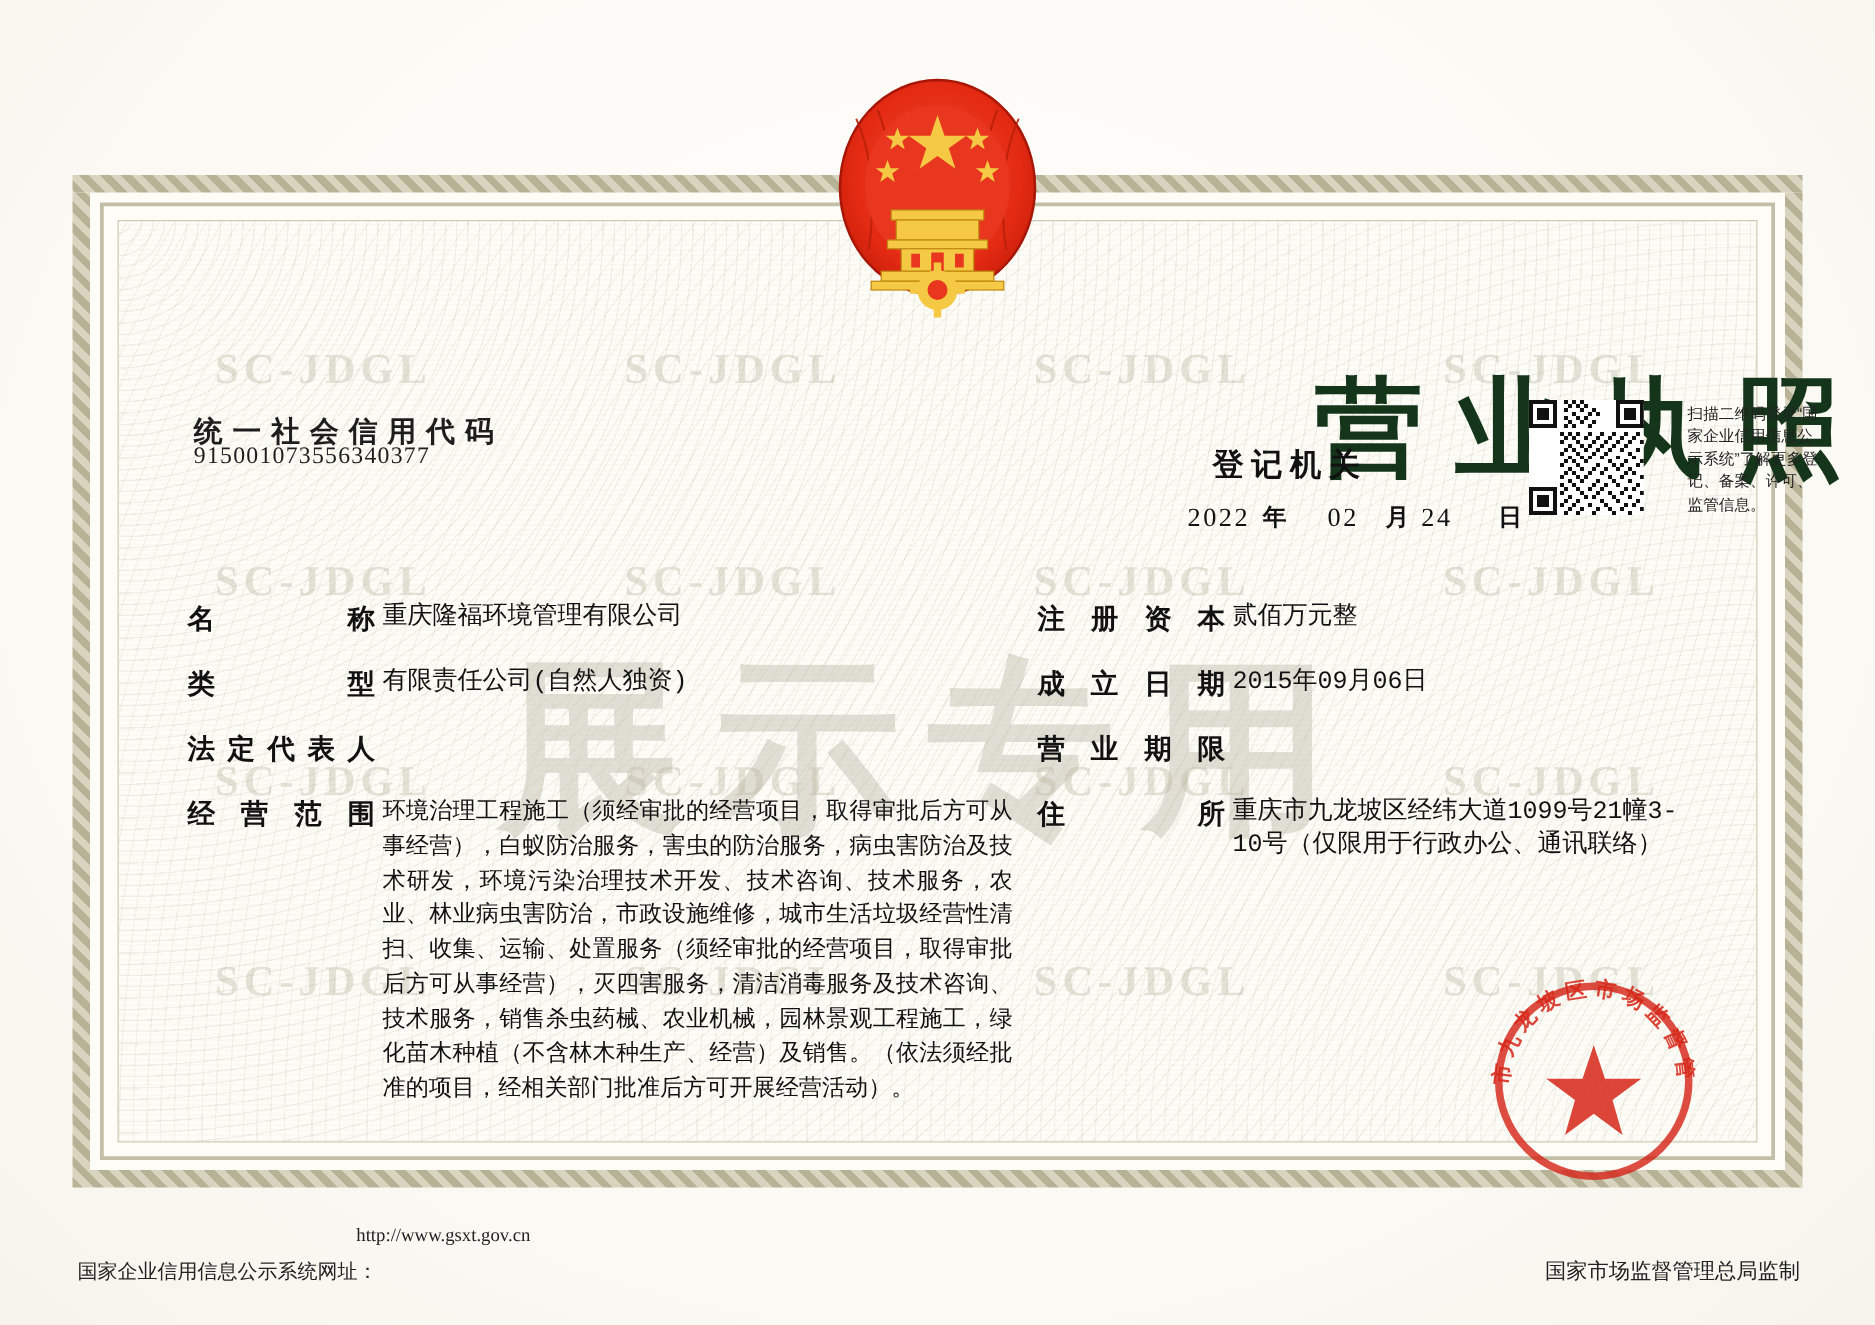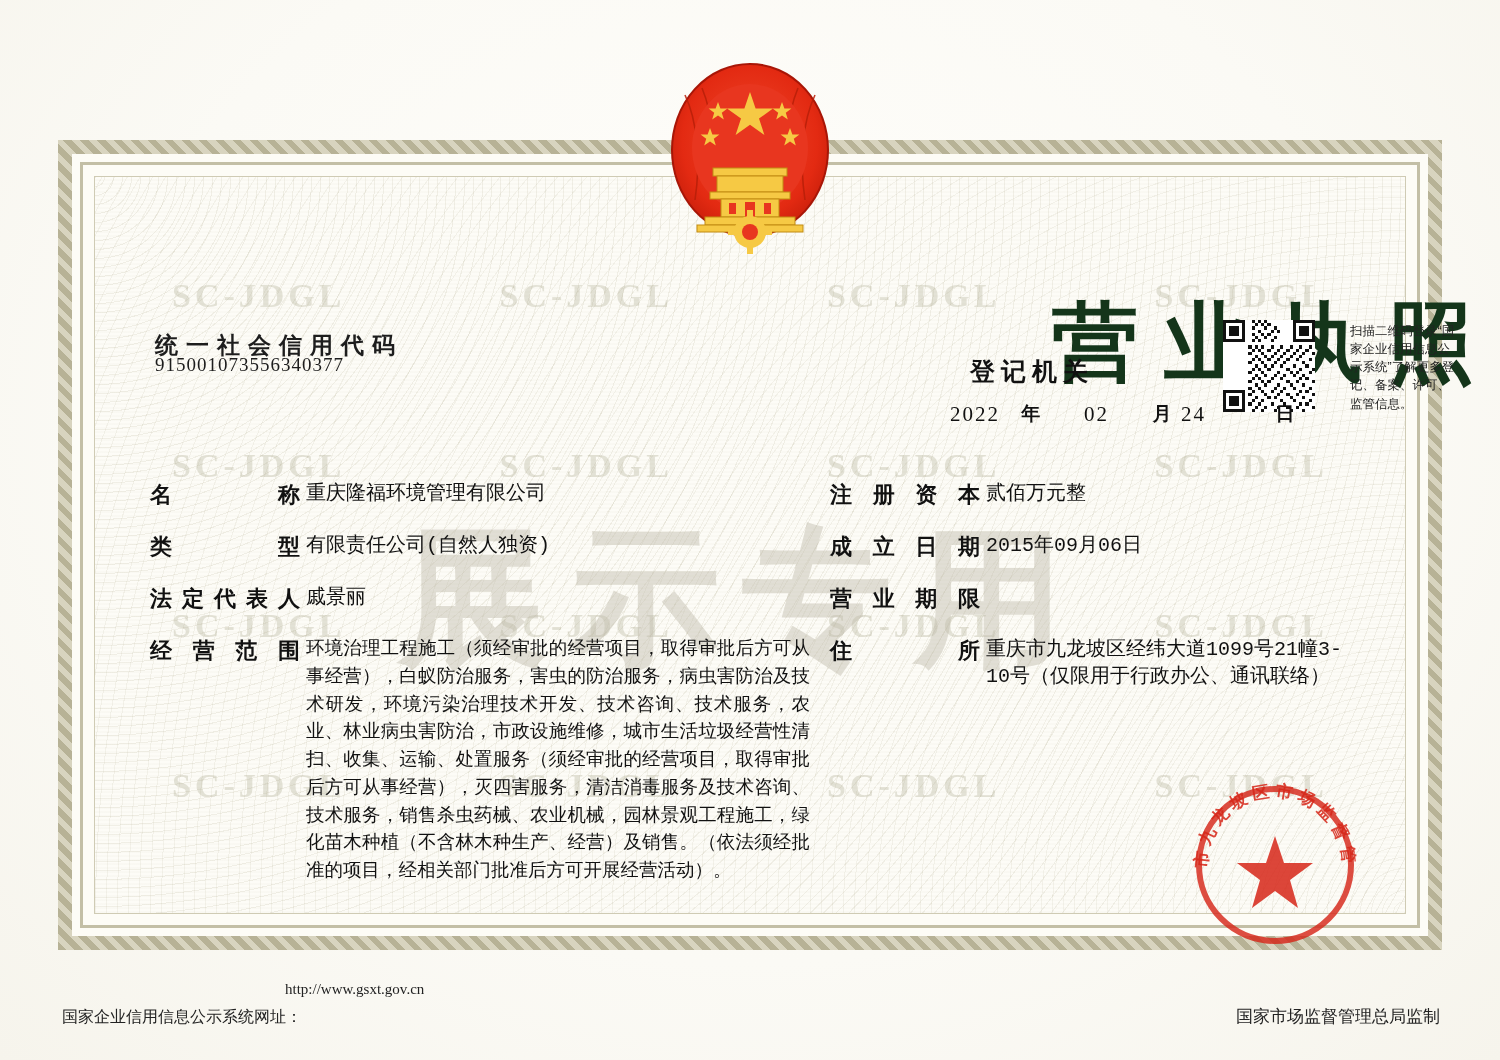--- a/index.html
+++ b/index.html
@@ -139,21 +139,21 @@
     position:absolute;left:830px;top:355px;z-index:5;width:520px;
   }
   .reg-label{
     font-family:"Liberation Sans", sans-serif;
     font-weight:700;font-size:25px;letter-spacing:6px;color:#111;
     margin-left:140px;
   }
   .reg-date{
     margin-top:14px;margin-left:120px;
     font-size:21px;color:#111;letter-spacing:2px;
-    display:flex;align-items:flex-start;gap:21px;
+    display:flex;align-items:flex-start;gap:10px;
   }
   .reg-date .num{font-family:"Liberation Serif", serif;}
   .reg-date .cn{font-family:"Liberation Sans", sans-serif;font-weight:700;font-size:19px;}
 
   
   .seal{
     position:absolute;left:1180px;top:770px;width:190px;height:190px;z-index:7;
     pointer-events:none;
   }
 
@@ -465,21 +465,20 @@
       </div>
 
       <div class="row">
         <div class="lbl">
           <span>法</span>
           <span>定</span>
           <span>代</span>
           <span>表</span>
           <span>人</span>
         </div>
-        <div class="val">戚景丽</div>
       </div>
 
       <div class="row">
         <div class="lbl">
           <span>经</span>
           <span>营</span>
           <span>范</span>
           <span>围</span>
         </div>
         <div class="val small">环境治理工程施工（须经审批的经营项目，取得审批后方可从事经营），白蚁防治服务，害虫的防治服务，病虫害防治及技术研发，环境污染治理技术开发、技术咨询、技术服务，农业、林业病虫害防治，市政设施维修，城市生活垃圾经营性清扫、收集、运输、处置服务（须经审批的经营项目，取得审批后方可从事经营），灭四害服务，清洁消毒服务及技术咨询、技术服务，销售杀虫药械、农业机械，园林景观工程施工，绿化苗木种植（不含林木种生产、经营）及销售。（依法须经批准的项目，经相关部门批准后方可开展经营活动）。</div>

